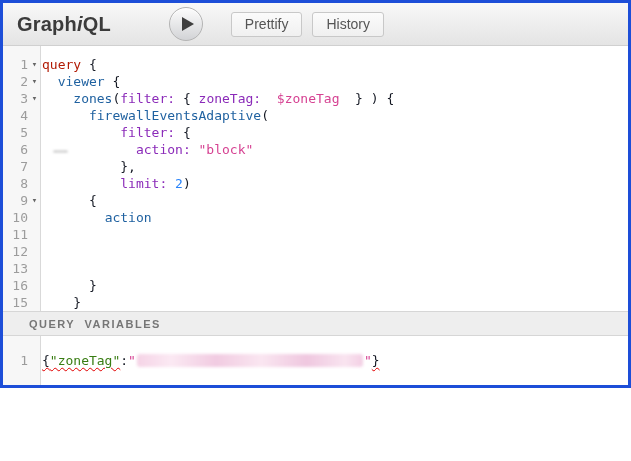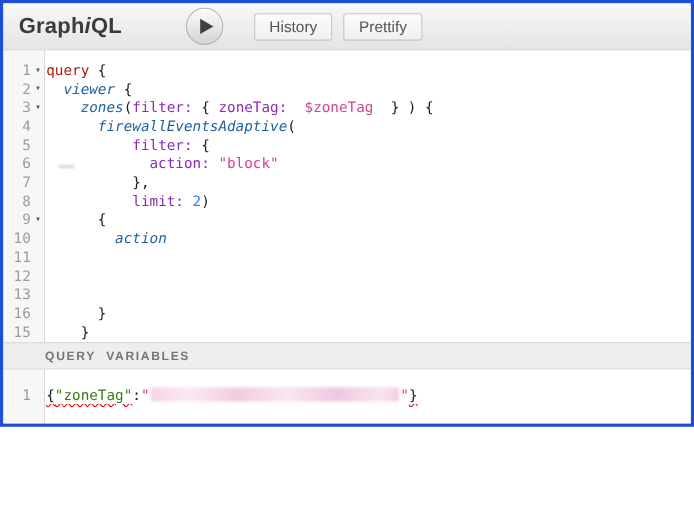--- a/index.html
+++ b/index.html
@@ -15,49 +15,49 @@
   .tb-btn { height:25px; padding:0 13px; margin-right:10px; border:1px solid #c8c8c8; border-radius:3px; background:linear-gradient(#fbfbfb,#f0f0f0); color:#555; font-size:14px; font-family:"Liberation Sans",sans-serif; cursor:pointer; }
 
   
   .editor { position:relative; font-family:"DejaVu Sans Mono","Liberation Mono",monospace; font-size:13px; line-height:17px; background:linear-gradient(90deg,#f7f7f7 37px,#d9d9d9 37px,#d9d9d9 38px,#ffffff 38px); }
   .query-editor { flex:1 1 auto; padding-top:10px; overflow:hidden; }
   .cm-line { display:flex; white-space:pre; height:17px; }
   .ln { flex:0 0 25px; text-align:right; color:#9c9c9c; }
   .fold { flex:0 0 13px; text-align:center; color:#656565; font-size:9px; line-height:17px; cursor:pointer; }
   .src { padding-left:1px; }
   .tk-keyword { color:#B11A04; }
-  .tk-property { color:#1F61A0;font-style:italic; }
+  .tk-property { color:#1F61A0; }
   .tk-attribute { color:#8B2BB9; }
   .tk-string { color:#D64292; }
   .tk-variable { color:#D64292; }
   .tk-number { color:#2882F9; }
   .tk-punc { color:#141823; }
   .tk-key { color:#397D13; }
   .err { text-decoration:underline wavy #e00000 1px; text-underline-offset:2px; }
   .smudge { position:absolute; left:50px; top:104px; width:15px; height:3px; background:#d9d9d9; filter:blur(1px); border-radius:2px; }
 
   
-  .var-title { flex:0 0 25px; background:#eeeeee; border-top:1px solid #d6d6d6; border-bottom:1px solid #d6d6d6; color:#767676; font-size:11px; font-weight:bold; letter-spacing:1.5px; word-spacing:5px; display:flex; align-items:center; padding-left:38px; }
+  .var-title { flex:0 0 25px; background:#eeeeee; border-top:1px solid #d6d6d6; border-bottom:1px solid #d6d6d6; color:#767676; font-size:11px; font-weight:bold; letter-spacing:1.5px; word-spacing:5px; display:flex; align-items:center; padding-left:26px; }
   .var-editor { flex:0 0 49px; padding-top:16px; overflow:hidden; }
   .redacted { display:inline-block; vertical-align:middle; width:226px; height:13px; margin:0 1px 3px 1px; border-radius:3px;
       background:linear-gradient(90deg,#f5d3e6,#fbe9f3 15%,#f1cbe1 35%,#fae6f1 55%,#efc7df 75%,#f9e4f0 92%,#f3cfe4);
       filter:blur(1.5px); }
 </style>
 </head>
 <body>
 
 <div class="app">
 
   <div class="topbar">
     <div class="logo"><span>Graph</span><em>i</em><span>QL</span></div>
     <button class="execute-btn">
         <span class="play-tri"></span>
       </button>
+    <button class="tb-btn">Prettify</button>
     <button class="tb-btn">History</button>
-    <button class="tb-btn">Prettify</button>
   </div>
 
   <div class="editor query-editor">
     <div>
         <div class="cm-line"><span class="ln">1</span><span class="fold">▾</span><span class="src"><span class="tk-keyword">query</span><span class="tk-punc"> {</span></span></div>
         <div class="cm-line"><span class="ln">2</span><span class="fold">▾</span><span class="src"><span class="tk-punc">  </span><span class="tk-property">viewer</span><span class="tk-punc"> {</span></span></div>
         <div class="cm-line"><span class="ln">3</span><span class="fold">▾</span><span class="src"><span class="tk-punc">    </span><span class="tk-property">zones</span><span class="tk-punc">(</span><span class="tk-attribute">filter:</span><span class="tk-punc"> { </span><span class="tk-attribute">zoneTag:</span><span class="tk-punc">  </span><span class="tk-variable">$zoneTag</span><span class="tk-punc">  } ) {</span></span></div>
         <div class="cm-line"><span class="ln">4</span><span class="fold"></span><span class="src"><span class="tk-punc">      </span><span class="tk-property">firewallEventsAdaptive</span><span class="tk-punc">(</span></span></div>
         <div class="cm-line"><span class="ln">5</span><span class="fold"></span><span class="src"><span class="tk-punc">          </span><span class="tk-attribute">filter:</span><span class="tk-punc"> {</span></span></div>
         <div class="cm-line"><span class="ln">6</span><span class="fold"></span><span class="src"><span class="tk-punc">            </span><span class="tk-attribute">action:</span><span class="tk-punc"> </span><span class="tk-string">"block"</span></span></div>

